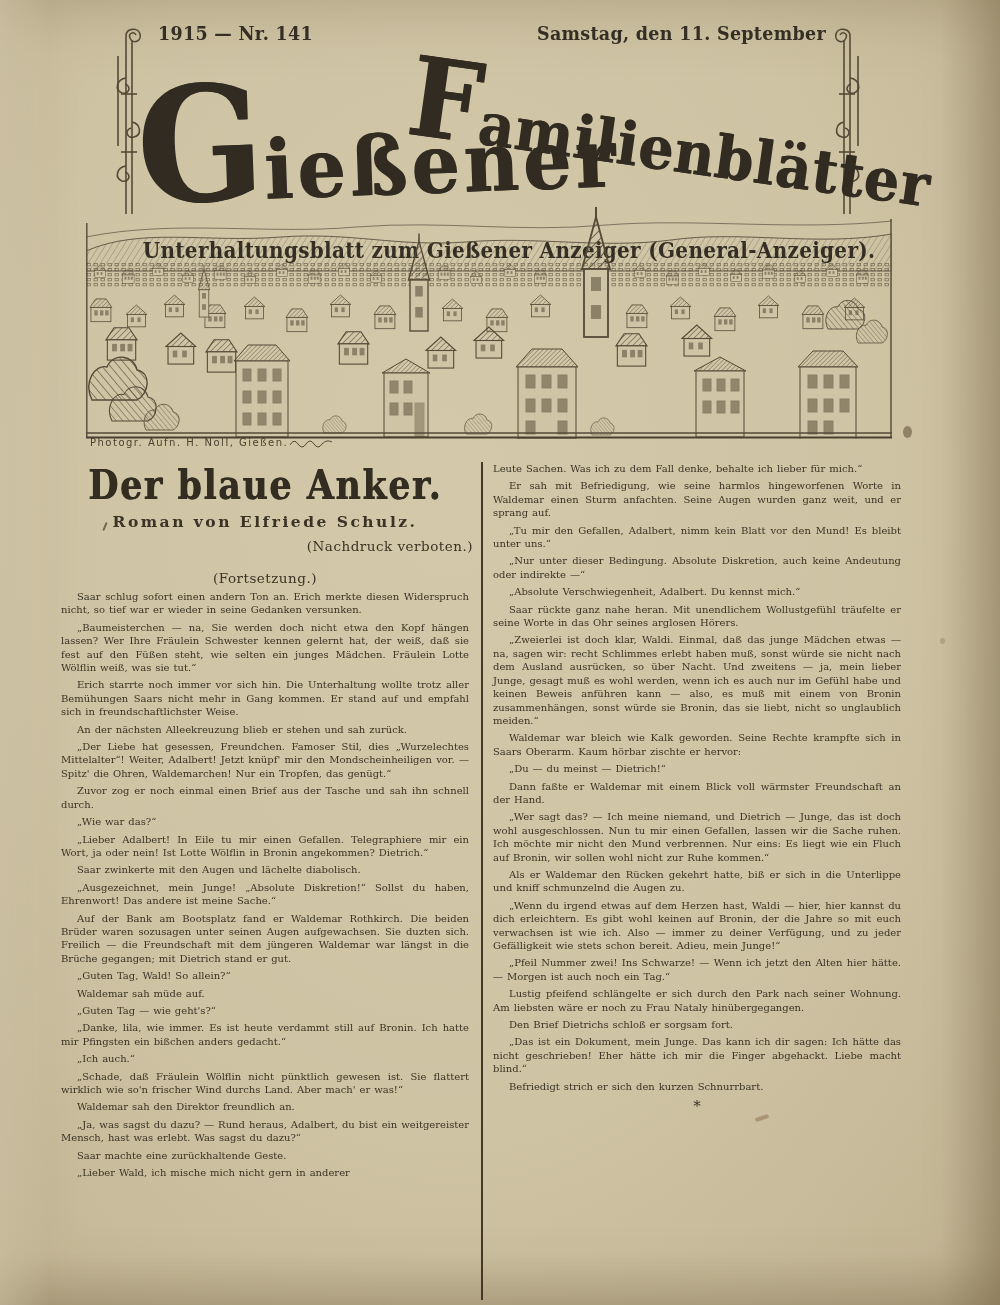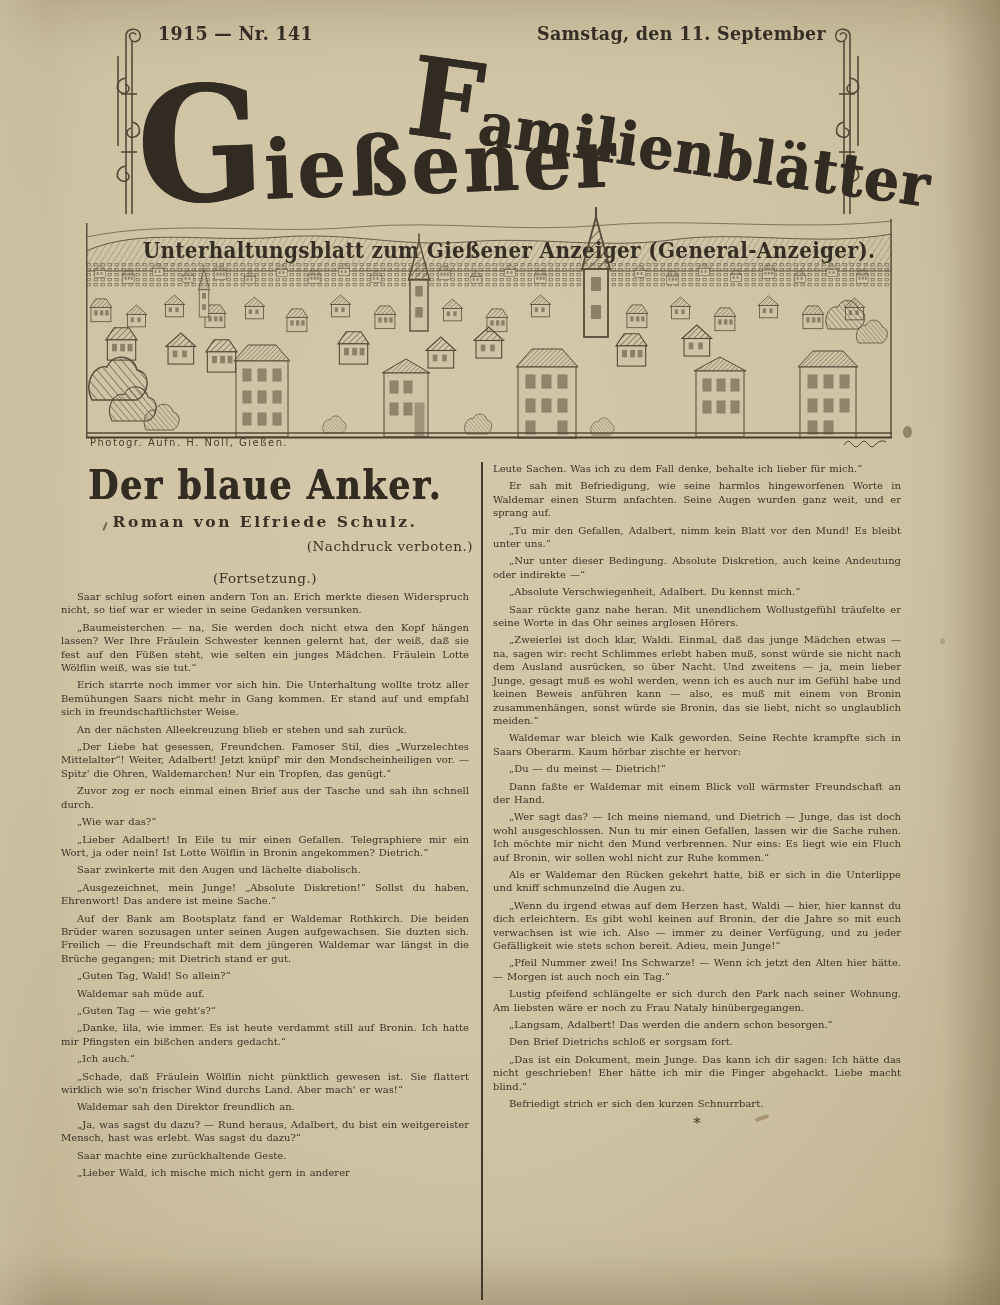--- a/index.html
+++ b/index.html
@@ -34,21 +34,21 @@
   .w1 .rest{font-size:76px;letter-spacing:4px;}
   .w2{left:290px;top:-16px;transform:rotate(8deg) scaleY(1.08);line-height:110px;}
   .w2 .initial{font-size:102px;}
   .w2 .rest{font-size:55px;letter-spacing:1px;}
   .subtitle{position:absolute;top:186px;left:0;width:100%;text-align:center;
     font-size:20px;font-weight:bold;transform:scaleY(1.12);color:#332c22;letter-spacing:.3px;}
 
   
   .illus-wrap{position:absolute;top:207px;left:86px;width:806px;height:232px;}
   .caption-row{position:absolute;top:437px;left:90px;width:800px;display:flex;
-    justify-content:space-between;align-items:flex-start;}
+    align-items:flex-start;}
   .caption{font-size:10px;letter-spacing:1.5px;color:#4a4130;font-family:"DejaVu Sans", sans-serif;}
 
   
   .article{position:absolute;top:458px;left:57px;width:848px;height:845px;}
   .col{position:absolute;top:0;}
   .col-left{left:0;width:416px;top:6px;}
   .col-right{left:432px;width:416px;top:0;}
   .divider{position:absolute;left:424px;top:4px;width:1.5px;height:838px;background:#43392b;}
   .article-title{margin:0;text-align:center;font-size:35px;font-weight:bold;
     transform:scaleY(1.15);letter-spacing:1.5px;color:#332c21;text-shadow:.6px 0 0 currentColor;}
@@ -338,21 +338,20 @@
           <p>Saar rückte ganz nahe heran. Mit unendlichem Wollustgefühl träufelte er seine Worte in das Ohr seines arglosen Hörers.</p>
           <p>„Zweierlei ist doch klar, Waldi. Einmal, daß das junge Mädchen etwas — na, sagen wir: recht Schlimmes erlebt haben muß, sonst würde sie nicht nach dem Ausland ausrücken, so über Nacht. Und zweitens — ja, mein lieber Junge, gesagt muß es wohl werden, wenn ich es auch nur im Gefühl habe und keinen Beweis anführen kann — also, es muß mit einem von Bronin zusammenhängen, sonst würde sie Bronin, das sie liebt, nicht so unglaublich meiden.“</p>
           <p>Waldemar war bleich wie Kalk geworden. Seine Rechte krampfte sich in Saars Oberarm. Kaum hörbar zischte er hervor:</p>
           <p>„Du — du meinst — Dietrich!“</p>
           <p>Dann faßte er Waldemar mit einem Blick voll wärmster Freundschaft an der Hand.</p>
           <p>„Wer sagt das? — Ich meine niemand, und Dietrich — Junge, das ist doch wohl ausgeschlossen. Nun tu mir einen Gefallen, lassen wir die Sache ruhen. Ich möchte mir nicht den Mund verbrennen. Nur eins: Es liegt wie ein Fluch auf Bronin, wir sollen wohl nicht zur Ruhe kommen.“</p>
           <p>Als er Waldemar den Rücken gekehrt hatte, biß er sich in die Unterlippe und kniff schmunzelnd die Augen zu.</p>
           <p>„Wenn du irgend etwas auf dem Herzen hast, Waldi — hier, hier kannst du dich erleichtern. Es gibt wohl keinen auf Bronin, der die Jahre so mit euch verwachsen ist wie ich. Also — immer zu deiner Verfügung, und zu jeder Gefälligkeit wie stets schon bereit. Adieu, mein Junge!“</p>
           <p>„Pfeil Nummer zwei! Ins Schwarze! — Wenn ich jetzt den Alten hier hätte. — Morgen ist auch noch ein Tag.“</p>
           <p>Lustig pfeifend schlängelte er sich durch den Park nach seiner Wohnung. Am liebsten wäre er noch zu Frau Nataly hinübergegangen.</p>
-          <p>„Langsam, Adalbert! Das werden die andern schon besorgen.“</p>
           <p>Den Brief Dietrichs schloß er sorgsam fort.</p>
           <p>„Das ist ein Dokument, mein Junge. Das kann ich dir sagen: Ich hätte das nicht geschrieben! Eher hätte ich mir die Finger abgehackt. Liebe macht blind.“</p>
           <p>Befriedigt strich er sich den kurzen Schnurrbart.</p>
         </div>
       <div class="endmark">*</div>
     </div>
   </div>
 
   <div class="speck" style="left:903px;top:426px;width:9px;height:12px;background:#6f6148;opacity:.65;"></div>
   <div class="speck" style="left:940px;top:638px;width:5px;height:6px;background:#857throw6;background:#85775c;opacity:.4;"></div>

